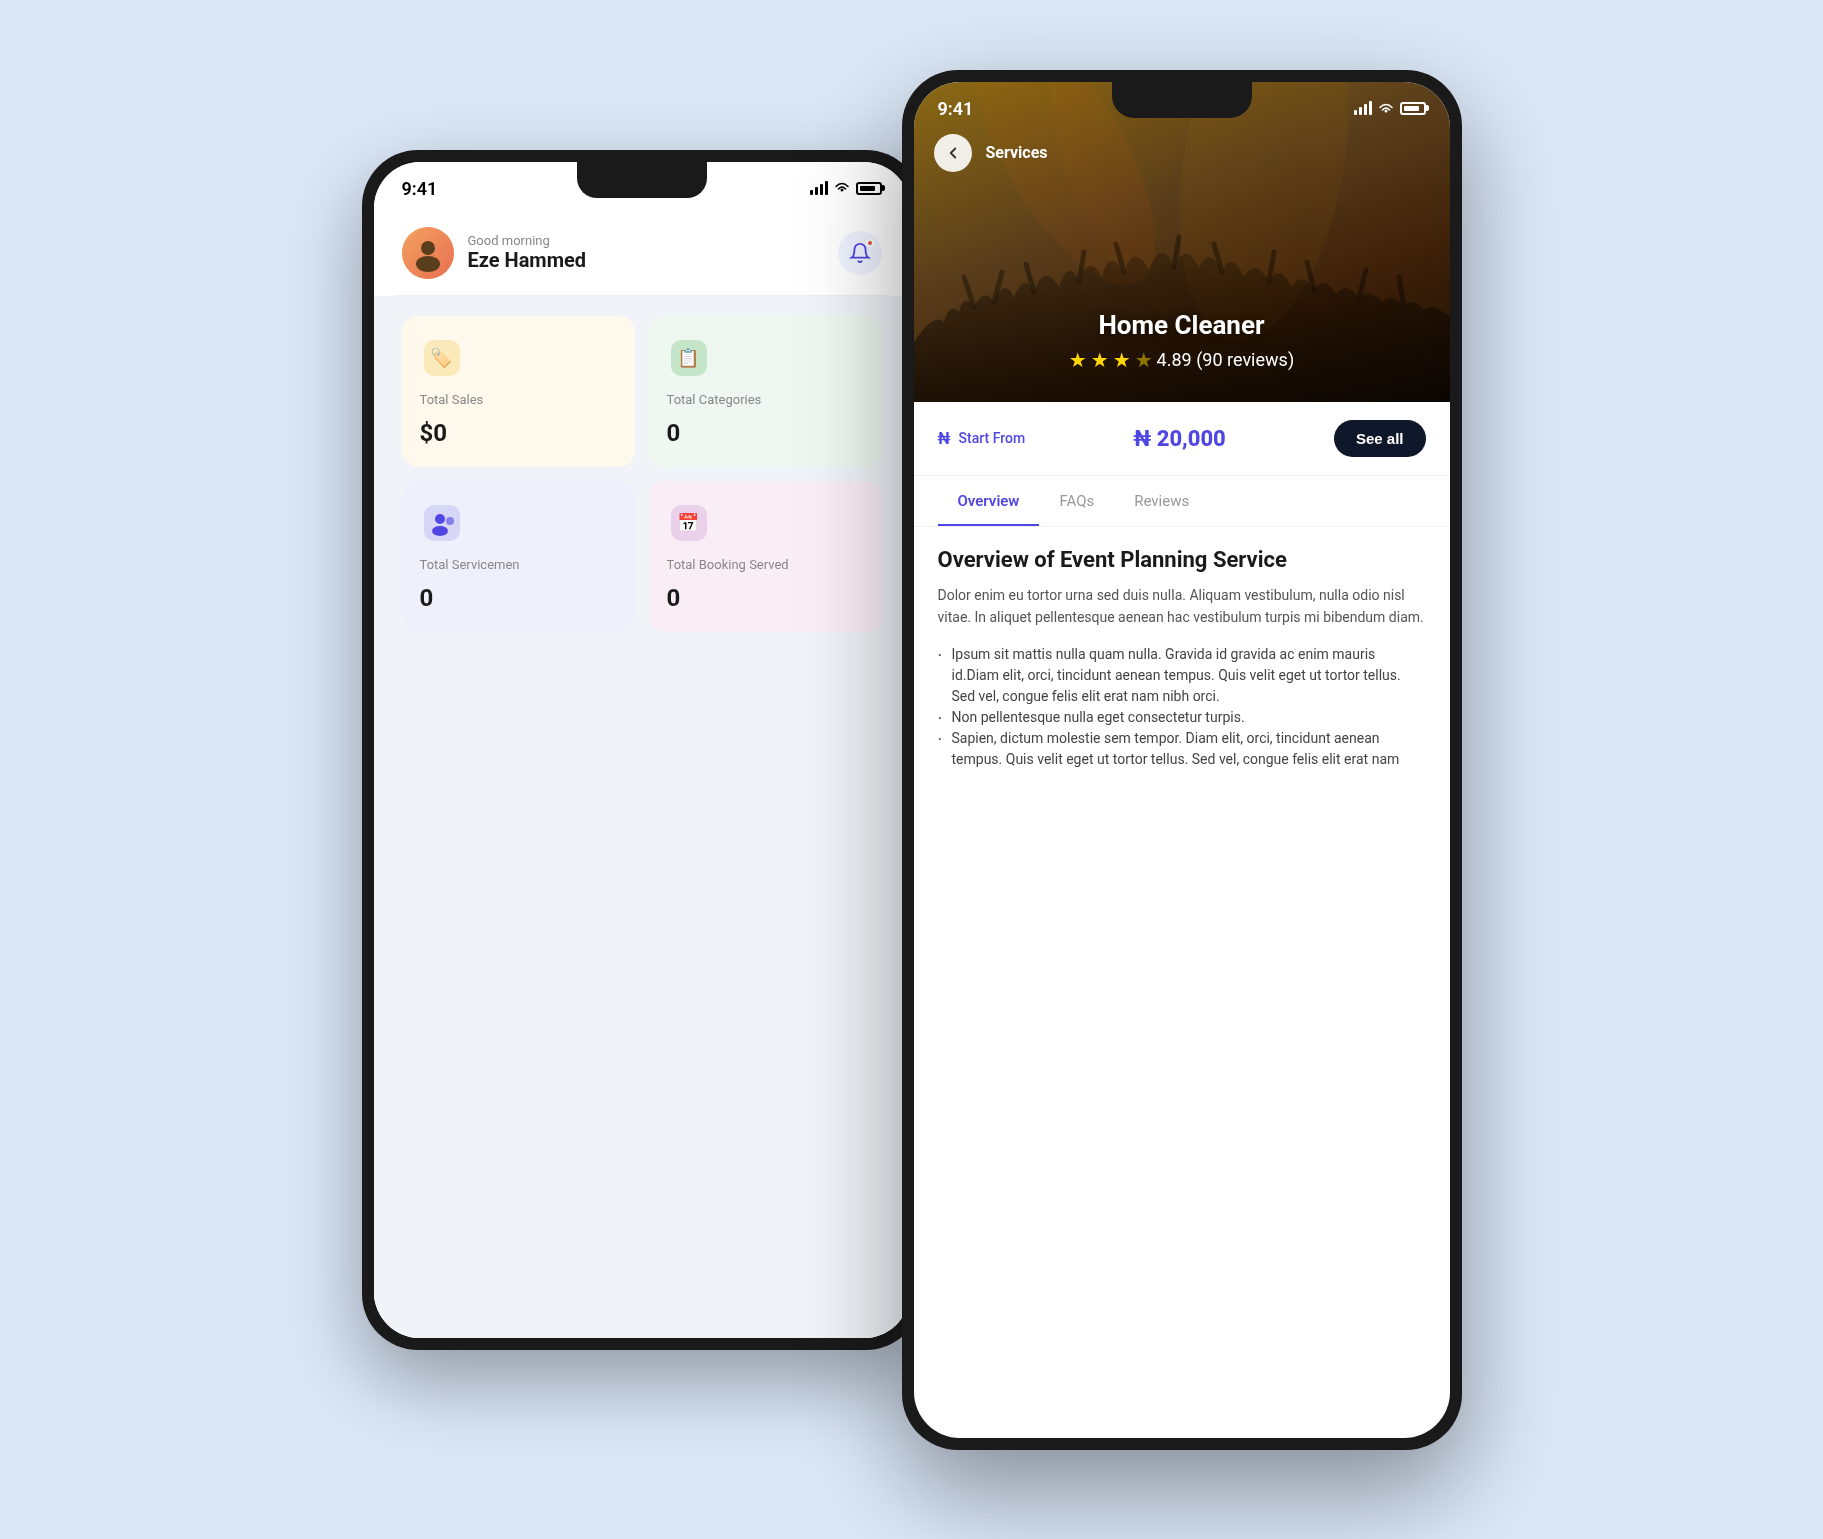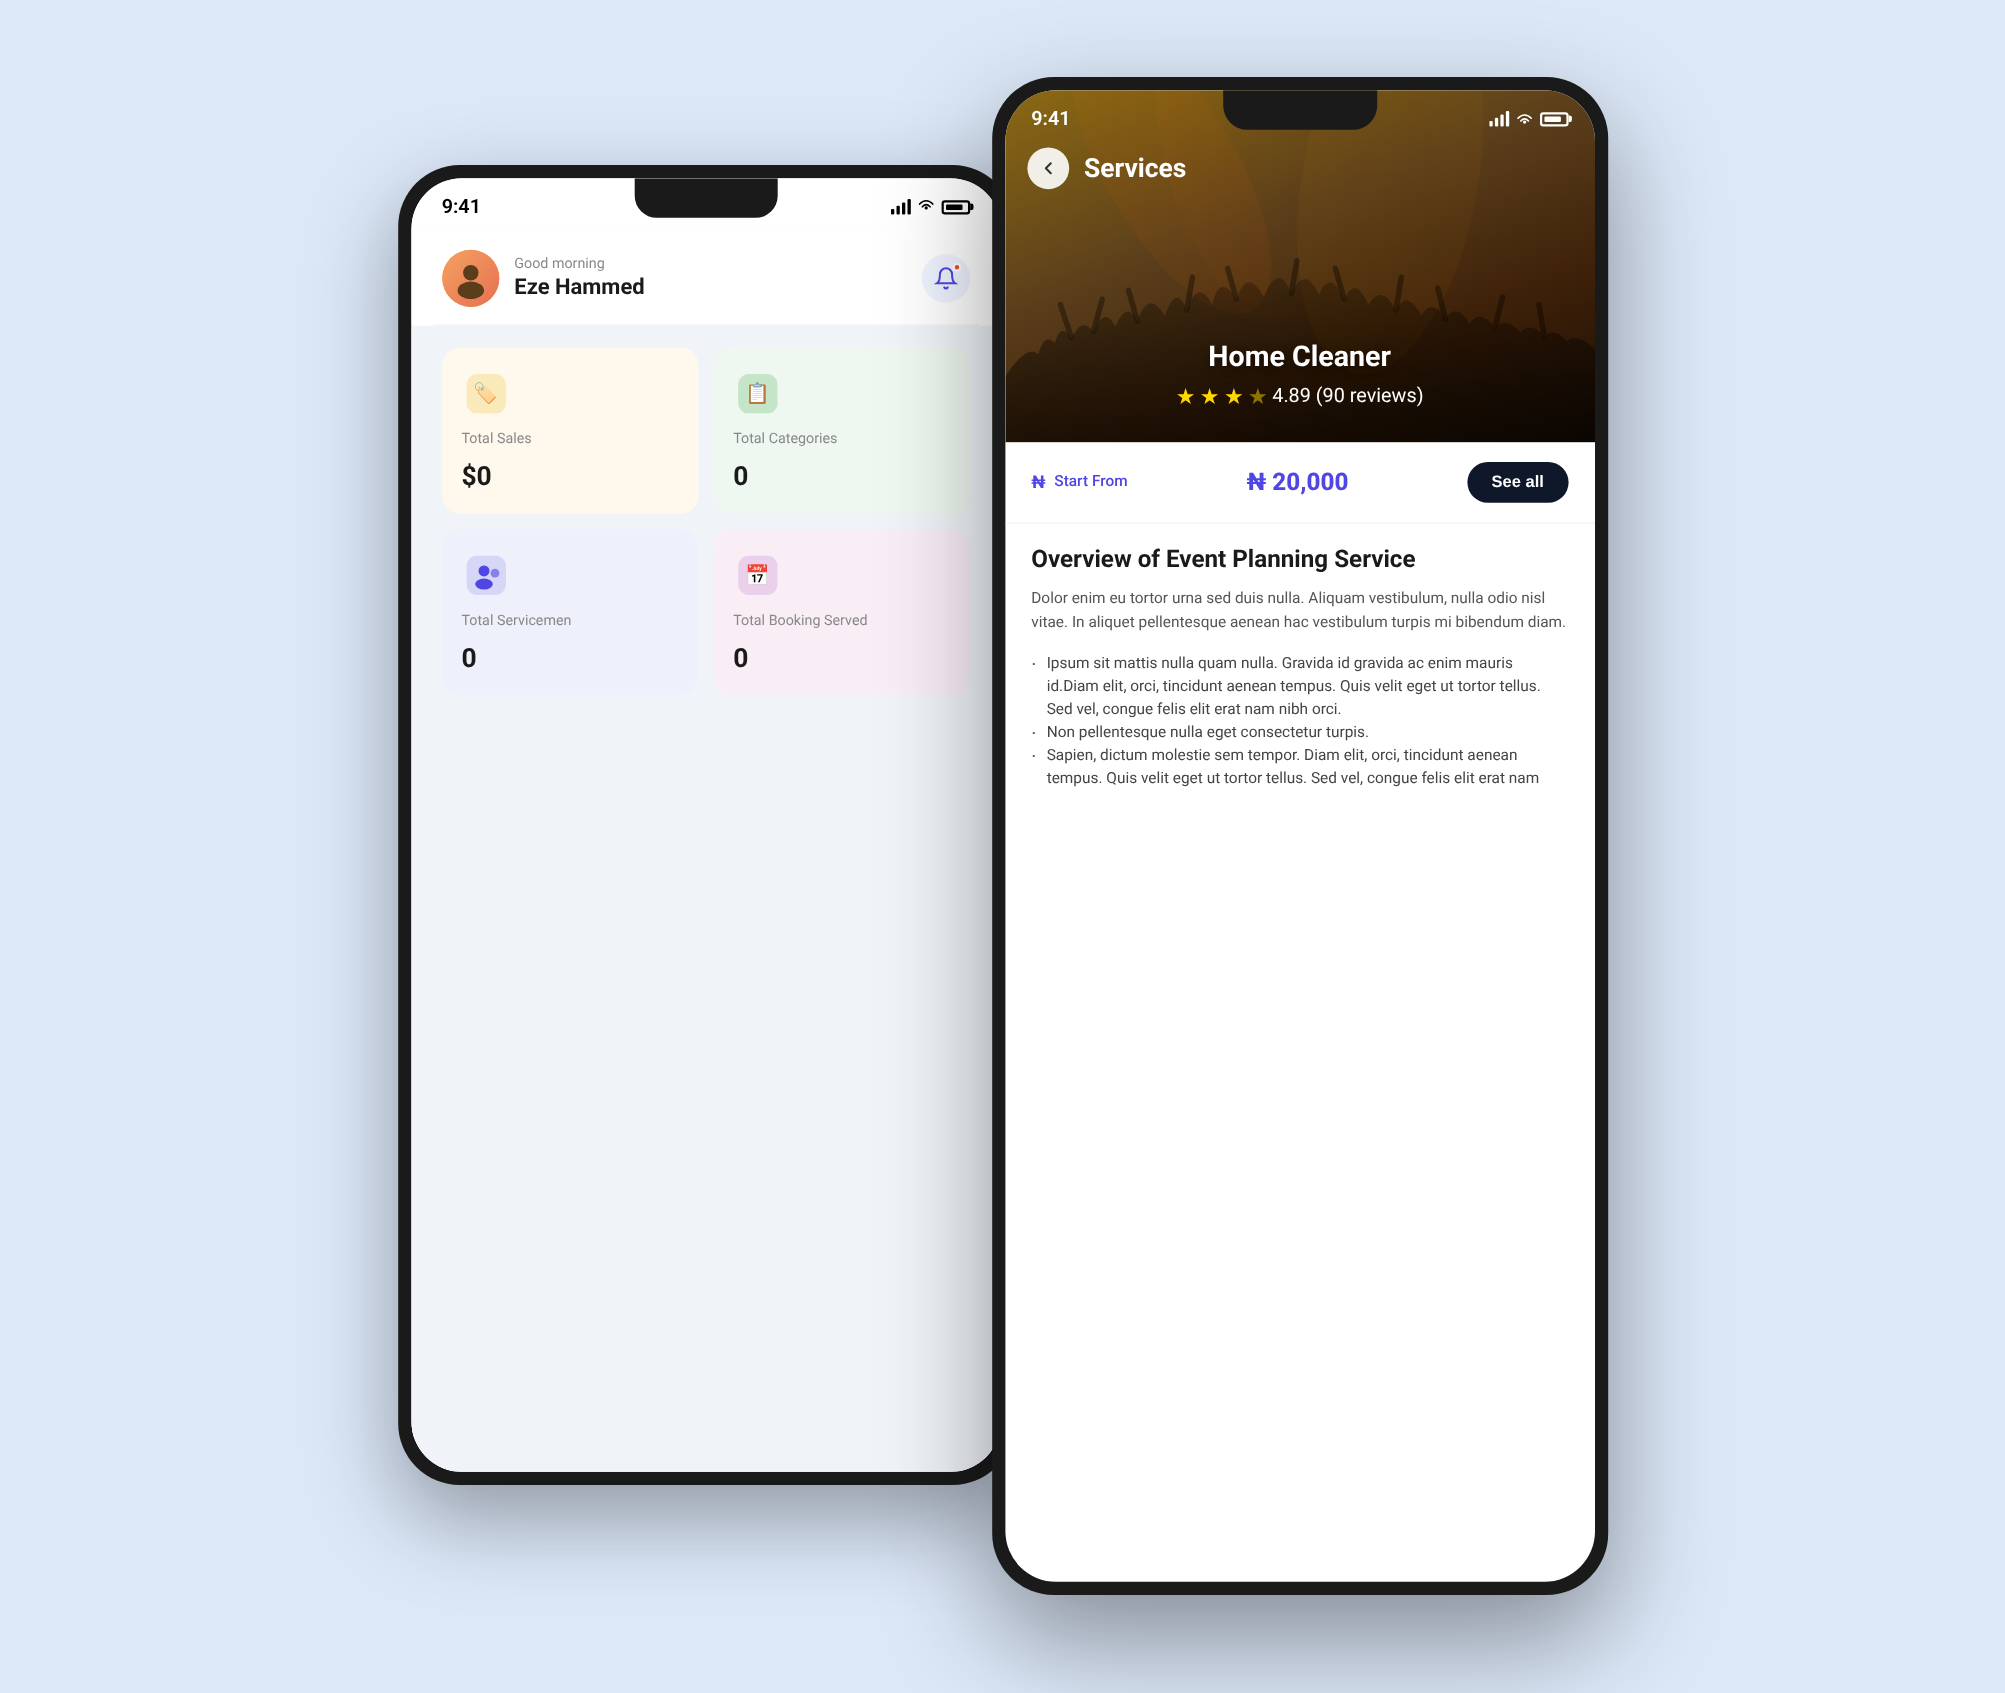--- a/index.html
+++ b/index.html
@@ -387,21 +387,21 @@
       border-radius: 50%;
       background: rgba(255,255,255,0.9);
       display: flex;
       align-items: center;
       justify-content: center;
       cursor: pointer;
       margin-right: 14px;
     }
 
     .services-title {
-      font-size: 24px;
+      font-size: 16px;
       font-weight: 700;
       color: white;
     }
 
     .price-section {
       display: flex;
       align-items: center;
       justify-content: space-between;
       padding: 18px 24px;
       border-bottom: 1px solid #f0f0f0;
@@ -720,20 +720,31 @@
 
       <div class="price-section">
         <div class="start-from">
           <span style="font-size:16px;font-weight:700;">₦</span>
           <span>Start From</span>
         </div>
         <span class="price-amount">₦ 20,000</span>
         <button class="see-all-btn">See all</button>
       </div>
 
+      <div class="tabs-row">
+        <div class="tab active">
+          <span>Overview</span>
+        </div>
+        <div class="tab inactive">
+          <span>FAQs</span>
+        </div>
+        <div class="tab inactive">
+          <span>Reviews</span>
+        </div>
+      </div>
 
       <div class="content-section">
         <div class="overview-title">Overview of Event Planning Service</div>
         <p class="overview-text">Dolor enim eu tortor urna sed duis nulla. Aliquam vestibulum, nulla odio nisl vitae. In aliquet pellentesque aenean hac vestibulum turpis mi bibendum diam.</p>
         <ul class="bullet-list">
           <li>Ipsum sit mattis nulla quam nulla. Gravida id gravida ac enim mauris id.Diam elit, orci, tincidunt aenean tempus. Quis velit eget ut tortor tellus. Sed vel, congue felis elit erat nam nibh orci.</li>
           <li>Non pellentesque nulla eget consectetur turpis.</li>
           <li>Sapien, dictum molestie sem tempor. Diam elit, orci, tincidunt aenean tempus. Quis velit eget ut tortor tellus. Sed vel, congue felis elit erat nam</li>
         </ul>
       </div>

